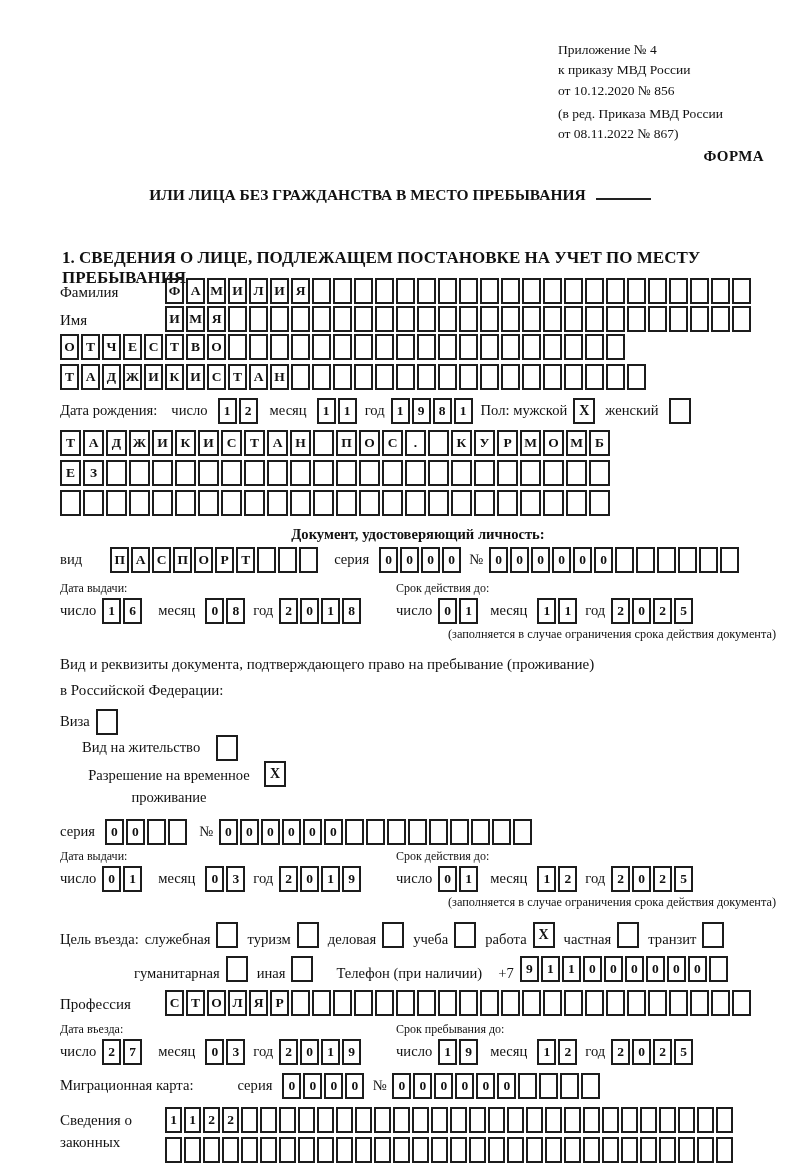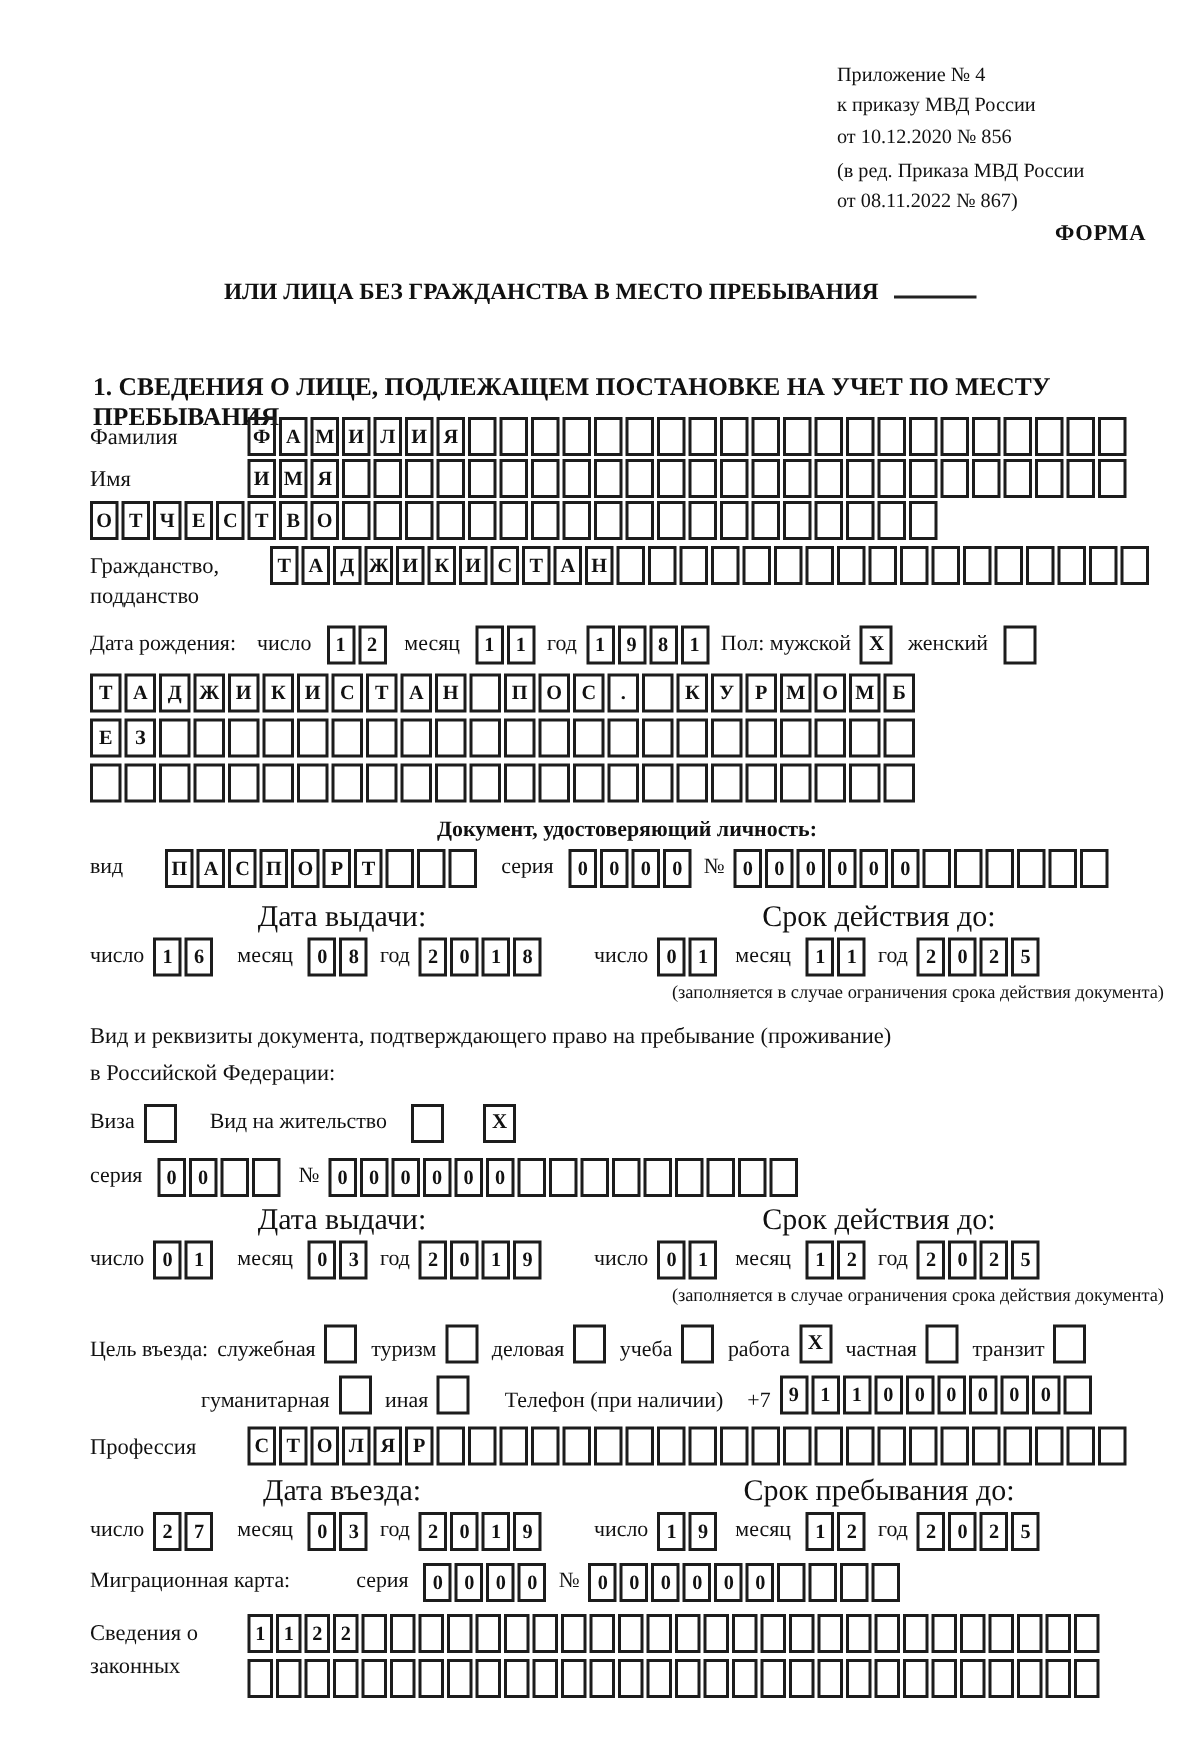--- a/index.html
+++ b/index.html
@@ -36,27 +36,27 @@
     font-weight:bold; font-size:14px;
   }
   .ilbl { padding-top:4px; font-size:14.6px; white-space:nowrap; }
   .gap6 { margin-left:6px; } .gap10 { margin-left:10px; } .gap14 { margin-left:14px; }
 
   .doc-heading { text-align:center; font-weight:bold; font-size:14.6px; margin:8px 0 4px 0; }
 
   .date-pair { display:flex; margin-top:8px; }
   .dp-left { width:336px; }
   .dp-right { width:380px; }
-  .dp-head { text-align:center; font-size:20px; margin-bottom:2px; }
+  .dp-head { text-align:left; font-size:12px; margin-bottom:2px; }
   .dp-cells { display:flex; align-items:flex-start; }
   .dp-note { font-size:12.3px; text-align:right; margin-top:3px; white-space:nowrap; }
 
   .intro { font-size:15px; line-height:1.7; margin-top:10px; }
 
-  .options-row { display:flex; align-items:flex-start; margin-top:6px; }
+  .options-row { display:flex; align-items:flex-start; margin-top:6px;flex-direction:column; }
   .opt { display:flex; align-items:flex-start; }
   .opt .olbl { padding-top:4px; font-size:14.6px; }
   .opt .center { text-align:center; line-height:1.5; }
   .w175 { width:178px; }
 
   .purpose-row { display:flex; align-items:flex-end; margin-top:12px; }
   .purpose-row .plbl { padding-top:4px; font-size:14.6px; white-space:nowrap; margin-right:6px; }
   .purpose-row .cbx { margin-right:9px; }
   .indent62 { margin-left:74px; }
 
@@ -185,24 +185,20 @@
         <span class="cell"></span>
         <span class="cell"></span>
         <span class="cell"></span>
         <span class="cell"></span>
         <span class="cell"></span>
         <span class="cell"></span>
       </span>
   </div>
 
   <div class="row" style="margin-bottom:8px;">
-    <span class="flabel w120">
-      <span>Гражданство,</span><br>
-      <span>подданство</span>
-    </span>
     <span class="cells">
         <span class="cell">Т</span>
         <span class="cell">А</span>
         <span class="cell">Д</span>
         <span class="cell">Ж</span>
         <span class="cell">И</span>
         <span class="cell">К</span>
         <span class="cell">И</span>
         <span class="cell">С</span>
         <span class="cell">Т</span>
@@ -438,20 +434,21 @@
   <div class="options-row">
     <span class="opt">
       <span class="olbl">Виза</span>
       <span class="cbx gap6"></span>
     </span>
     <span class="opt" style="margin-left:22px;">
       <span class="olbl">Вид на жительство</span>
       <span class="cbx" style="margin-left:16px;"></span>
     </span>
     <span class="opt" style="margin-left:20px;">
+      <span class="olbl center w175">Разрешение на временное проживание</span>
       <span class="cbx gap6">X</span>
     </span>
   </div>
 
   <div class="row" style="margin-top:10px;">
     <span class="ilbl">серия</span>
     <span class="cells gap10">
         <span class="cell">0</span>
         <span class="cell">0</span>
         <span class="cell"></span>

